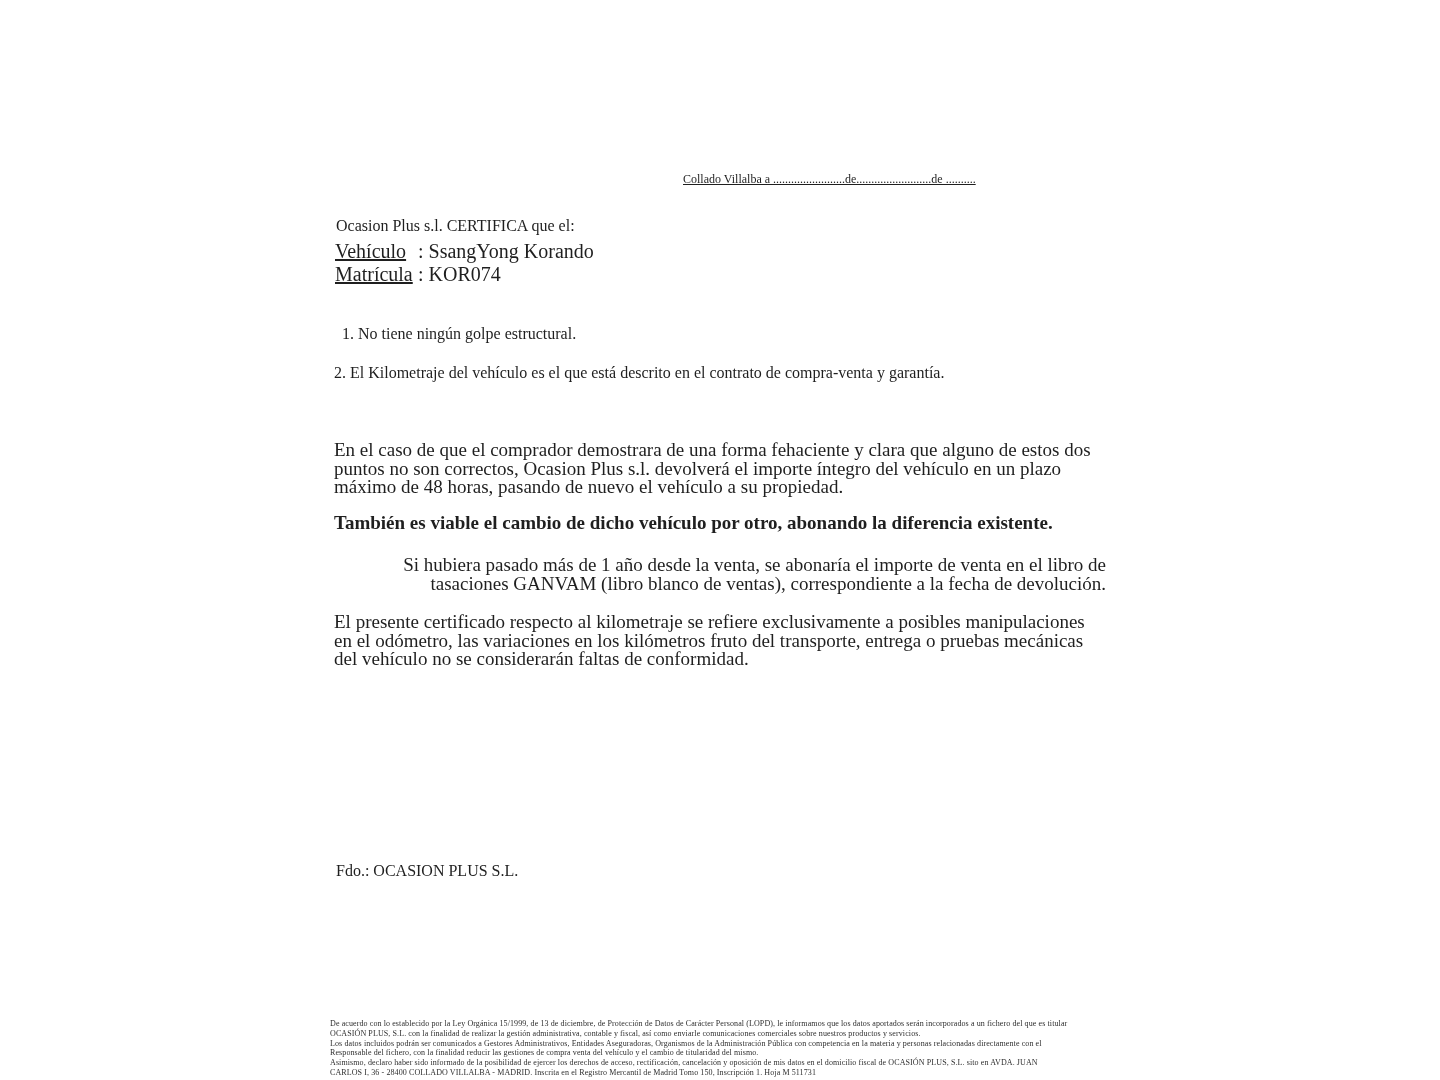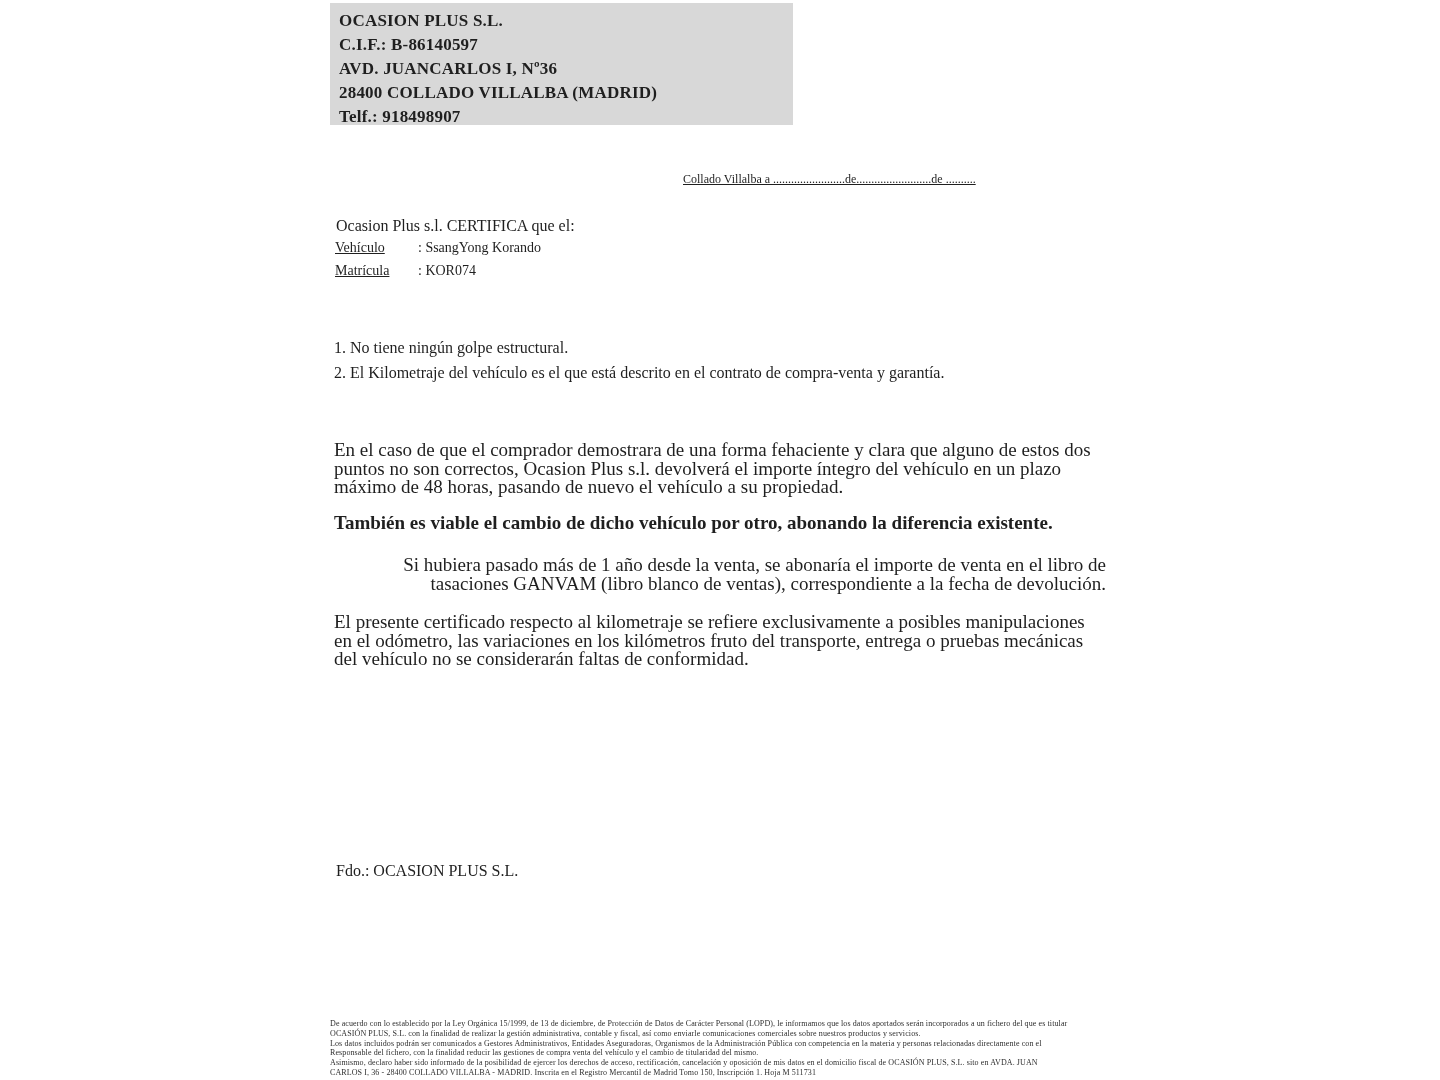--- a/index.html
+++ b/index.html
@@ -42,37 +42,37 @@
   .certify-intro {
     position: absolute;
     left: 336px;
     top: 217px;
     font-size: 16px;
     white-space: nowrap;
   }
   .field-row {
     position: absolute;
     left: 335px;
-    font-size: 14px;
+    font-size: 20px;
     white-space: nowrap;
   }
   .field-row.vehicle { top: 240px; }
   .field-row.plate   { top: 263px; }
   .field-label {
     display: inline-block;
     width: 83px;
     text-decoration: underline;
   }
   .point {
     position: absolute;
     left: 334px;
     font-size: 16px;
     white-space: nowrap;
   }
-  .point.p1 { top: 339px; }
+  .point.p1 { top: 325px; margin-left: 8px; }
   .point.p2 { top: 364px; }
   .para {
     position: absolute;
     left: 334px;
     width: 772px;
     font-size: 19px;
     line-height: 18.6px;
     text-align: left;
   }
   .para.p-refund   { top: 441px; }
@@ -97,27 +97,20 @@
   }
   .legal div {
     white-space: nowrap;
   }
 </style>
 </head>
 <body>
 
 <div class="page">
 
-  <div class="header-box">
-    <div>OCASION PLUS S.L.</div>
-    <div>C.I.F.: B-86140597</div>
-    <div>AVD. JUANCARLOS I, Nº36</div>
-    <div>28400 COLLADO VILLALBA (MADRID)</div>
-    <div>Telf.: 918498907</div>
-  </div>
 
   <div class="date-line">Collado Villalba a ........................de.........................de ..........</div>
 
   <div class="certify-intro">Ocasion Plus s.l. CERTIFICA que el:</div>
 
   <div class="field-row vehicle">
     <span class="field-label">Vehículo</span><span class="field-value">: SsangYong Korando</span>
   </div>
 
   <div class="field-row plate">

